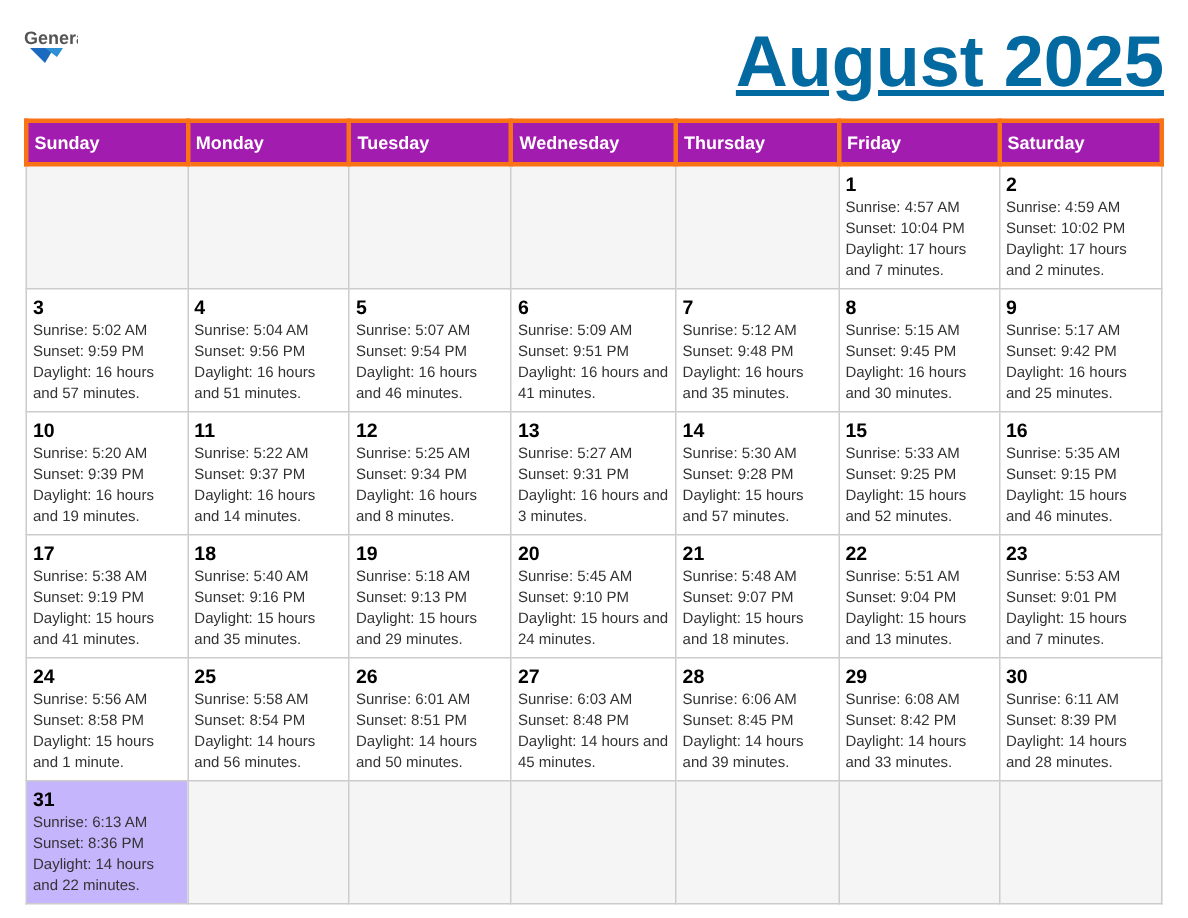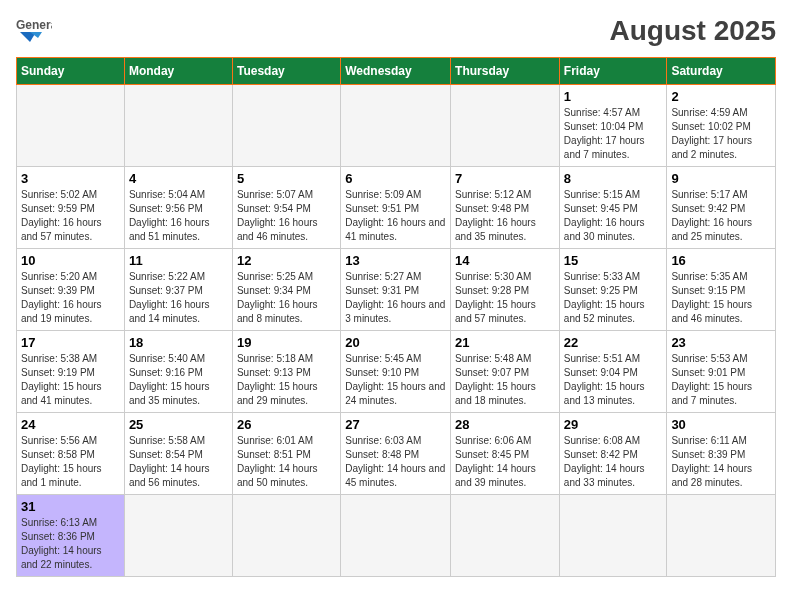--- a/index.html
+++ b/index.html
@@ -32,42 +32,43 @@
       font-weight: bold;
     }
     .logo-icon {
       width: 36px;
       height: 28px;
     }
     .title-section {
       text-align: right;
     }
     .month-title {
-      font-size: 28px;
+      font-size: 48px;
       font-weight: bold;
-      color: #404040;
+      color: #0369a1;
       line-height: 1.1;
+      text-decoration: underline;
     }
     .location {
       font-size: 14px;
       color: #444;
     }
     table {
       width: 100%;
       border-collapse: collapse;
       font-size: 11px;
     }
     thead tr th {
-      background-color: #15803d;
+      background-color: #a21caf;
       color: #fff;
       padding: 6px 4px;
       text-align: left;
       font-size: 12px;
       font-weight: bold;
-      border: 1px solid #f97316;
+      border: 3px solid #f97316;
     }
     tbody tr td {
       border: 1px solid #ccc;
       vertical-align: top;
       padding: 4px;
       width: 113px;
       min-height: 80px;
       background: #fff;
     }
     tbody tr td.empty {

